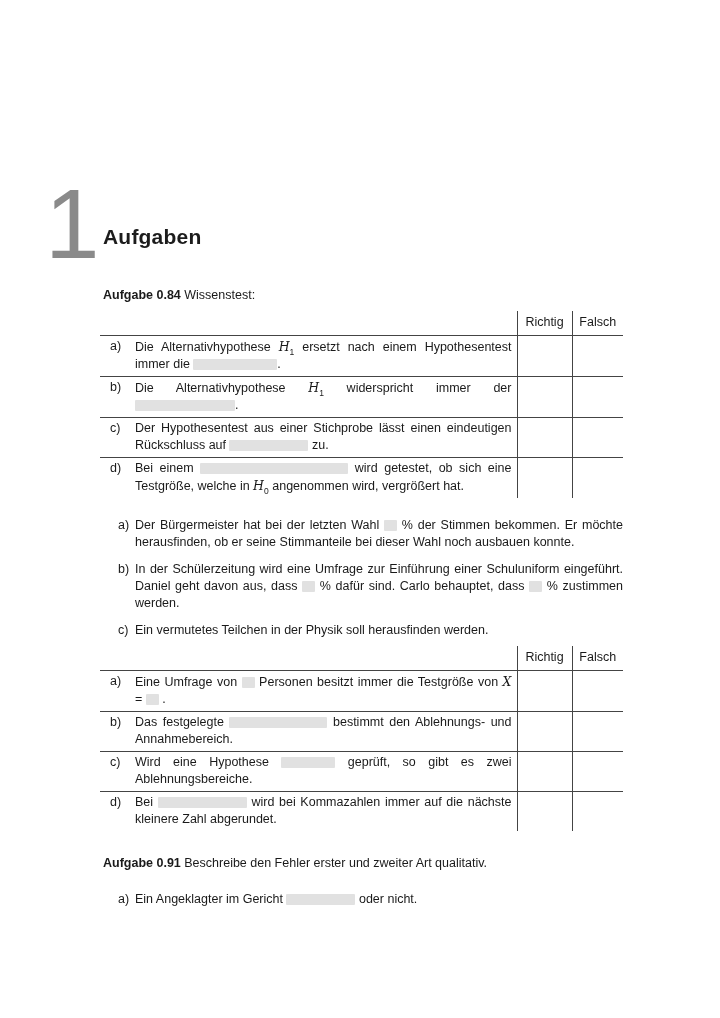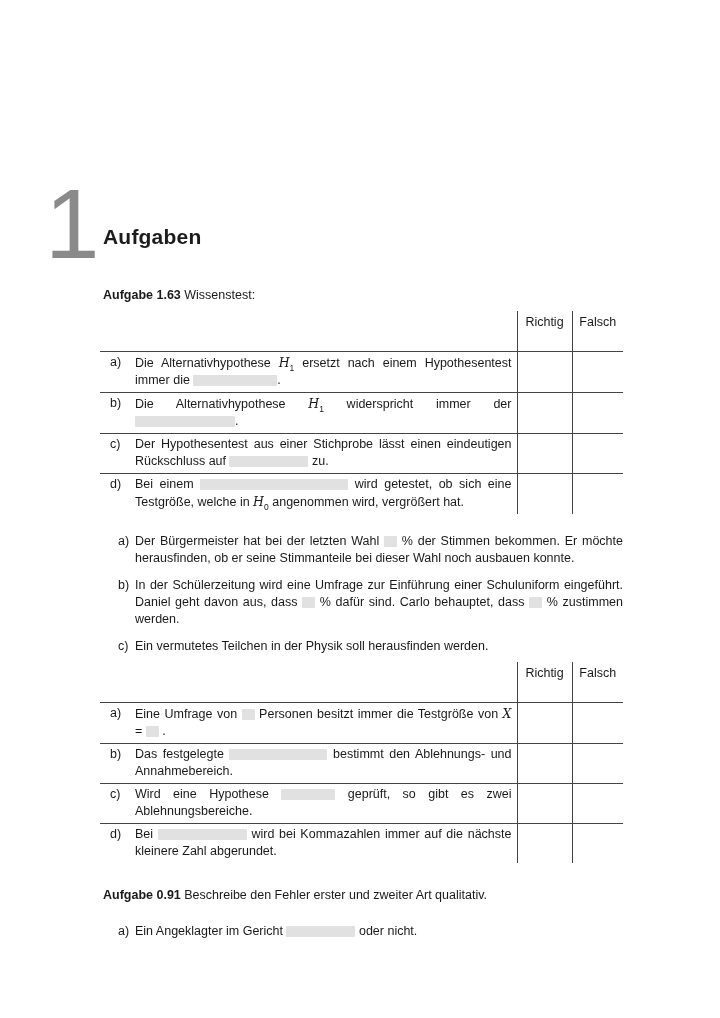--- a/index.html
+++ b/index.html
@@ -30,21 +30,21 @@
   
   .math { font-family:"DejaVu Serif", serif; font-style:italic; }
   .math sub { font-size:8.5px; line-height:0; font-style:normal; font-family:"Liberation Sans", sans-serif; }
 
   
   .blank { display:inline-block; height:11px; background:#e1e1e1; vertical-align:-2px; border-radius:1px; }
 
   
   table.qtable { width:523px; border-collapse:collapse; table-layout:fixed; margin-top:7px; font-size:12.5px; line-height:17px; }
   .qtable th, .qtable td { vertical-align:top; font-weight:normal; }
-  .qtable thead td, .qtable thead th { border-bottom:1px solid #444; padding:3px 0 20px; }
+  .qtable thead td, .qtable thead th { border-bottom:1px solid #444; padding:3px 0 4px; }
   .qtable thead th { text-align:center; }
   .qtable tbody td { border-bottom:1px solid #444; padding:2px 0 3px; }
   .qtable tbody tr:last-child td { border-bottom:none; }
   .qtable .ans { border-left:1px solid #444; }
   .qtable td.key { padding-left:10px; }
   .qtable td.txt { text-align:justify; padding-right:5px; }
 
   
   .item { display:flex; margin-top:10px; padding-left:18px; font-size:12.5px; line-height:17px; }
   .item.first { margin-top:19px; }
@@ -54,21 +54,21 @@
 </head>
 <body>
 
 <div class="page">
   <div class="content">
     <header class="chapter-head">
       <div class="chapter-number">1</div>
       <h1 class="chapter-title">Aufgaben</h1>
     </header>
     <main id="sections">
-        <p class="task-heading"><b>Aufgabe 1.63</b> Wissenstest:</p>
+        <p class="task-heading"><b>Aufgabe 0.84</b> Wissenstest:</p>
         <table class="qtable">
           <colgroup>
             <col style="width: 35px;">
             <col>
             <col style="width: 55px;">
             <col style="width: 51px;">
           </colgroup>
           <thead>
             <tr>
               <td colspan="2"></td>

